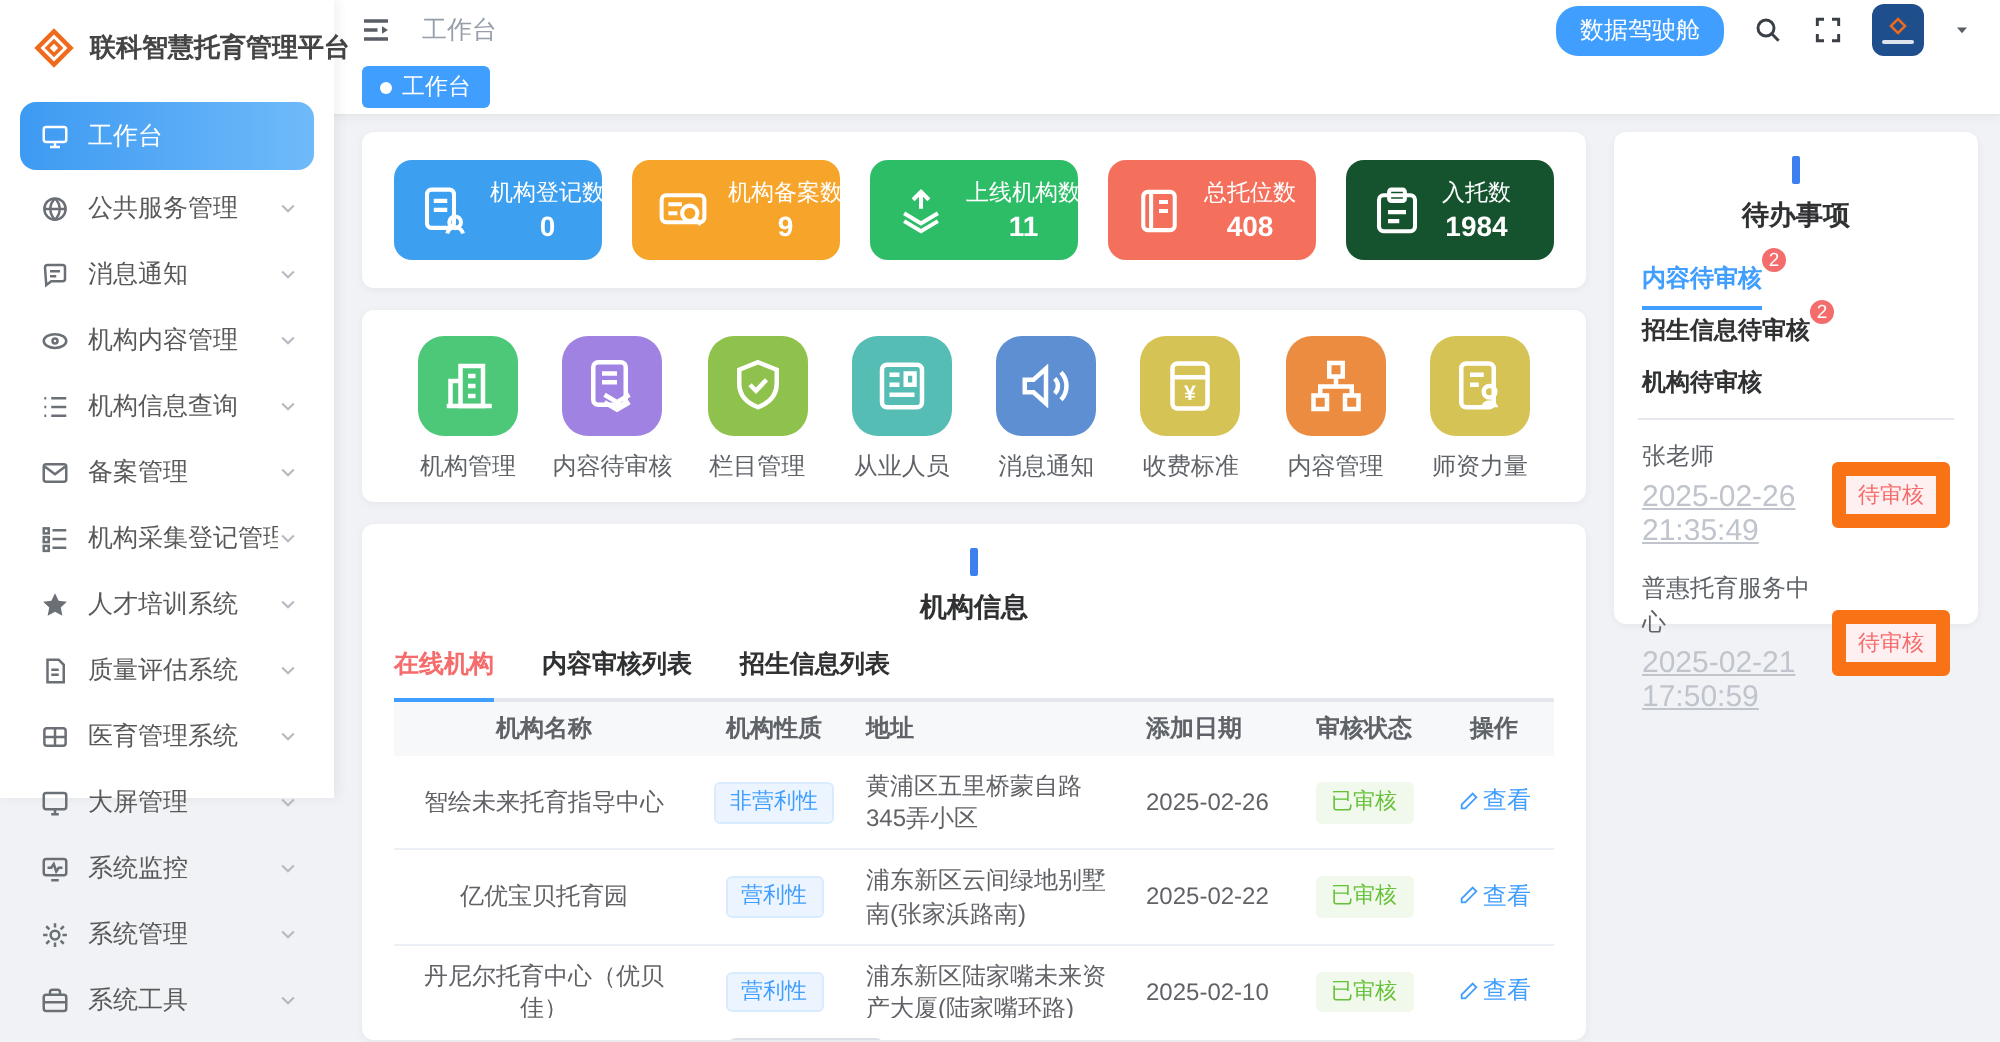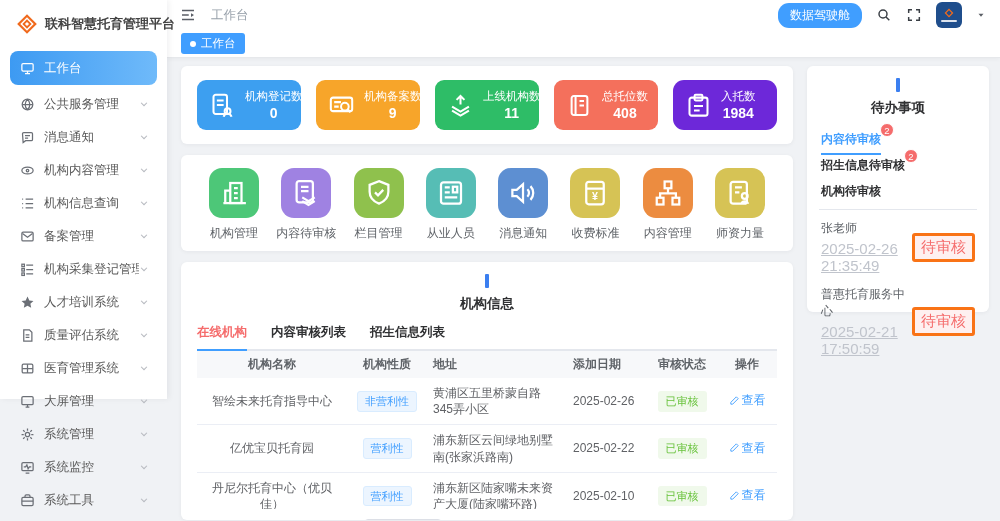--- a/index.html
+++ b/index.html
@@ -103,21 +103,21 @@
   .ttab { font-size:12px; color:#303133; font-weight:bold; cursor:pointer; position:relative; padding:2px 0 7px; white-space:nowrap; }
   .ttab.active { color:#409eff; }
   .ttab.active::after { content:""; position:absolute; left:0; right:0; bottom:0; height:2px; background:#409eff; }
   .tbadge { position:absolute; top:-6px; right:-13px; min-width:14px; height:14px; border-radius:8px;
     background:#f56c6c; color:#fff; font-size:9.5px; font-weight:normal; display:flex; align-items:center;
     justify-content:center; padding:0 3px; border:1px solid #fff; }
   .todo-div { border-bottom:1px solid #e4e7ed; margin:2px -2px 10px; }
   .todo-item { display:flex; align-items:center; justify-content:space-between; margin-bottom:12px; cursor:pointer; }
   .todo-name { font-size:12px; color:#5f6368; }
   .todo-time { font-size:15px; color:#c0c4cc; margin-top:3px;text-decoration:underline; }
-  .badge-pending { background:#fef0f0; color:#f56c6c; border:3px solid #f97316; font-size:15px;
+  .badge-pending { background:#fef0f0; color:#f56c6c; border:7px solid #f97316; font-size:11px;
     padding:2px 6px; border-radius:3px; white-space:nowrap; }
 </style>
 </head>
 <body>
 
 <div class="app">
 
   <aside class="sidebar">
     <div class="logo-row">
       <svg class="logo-mark" viewBox="0 0 24 24" fill="none" stroke="#f06a1d" stroke-width="2.4">
@@ -241,36 +241,36 @@
             <path d="M9 21h6M12 17v4"></path>
           </svg>
         <span class="lbl">大屏管理</span>
         <svg class="chev" viewBox="0 0 24 24" fill="none" stroke="currentColor" stroke-width="2.5">
             <polyline points="5,9 12,16 19,9"></polyline>
           </svg>
       </div>
 
       <div class="nav-item">
         <svg class="mi" viewBox="0 0 24 24" fill="none" stroke="currentColor" stroke-width="2">
-            <circle cx="12" cy="12" r="3.5"></circle>
-            <path d="M12 2.5v3.5M12 18v3.5M2.5 12h3.5M18 12h3.5M5 5l2.5 2.5M16.5 16.5L19 19M19 5l-2.5 2.5M7.5 16.5L5 19"></path>
-          </svg>
-        <span class="lbl">系统管理</span>
-        <svg class="chev" viewBox="0 0 24 24" fill="none" stroke="currentColor" stroke-width="2.5">
-            <polyline points="5,9 12,16 19,9"></polyline>
-          </svg>
-      </div>
-
-      <div class="nav-item">
-        <svg class="mi" viewBox="0 0 24 24" fill="none" stroke="currentColor" stroke-width="2">
             <rect x="3" y="4" width="18" height="13" rx="2"></rect>
             <polyline points="6,11 9,11 11,8 13,14 15,11 18,11"></polyline>
             <path d="M9 21h6"></path>
           </svg>
         <span class="lbl">系统监控</span>
+        <svg class="chev" viewBox="0 0 24 24" fill="none" stroke="currentColor" stroke-width="2.5">
+            <polyline points="5,9 12,16 19,9"></polyline>
+          </svg>
+      </div>
+
+      <div class="nav-item">
+        <svg class="mi" viewBox="0 0 24 24" fill="none" stroke="currentColor" stroke-width="2">
+            <circle cx="12" cy="12" r="3.5"></circle>
+            <path d="M12 2.5v3.5M12 18v3.5M2.5 12h3.5M18 12h3.5M5 5l2.5 2.5M16.5 16.5L19 19M19 5l-2.5 2.5M7.5 16.5L5 19"></path>
+          </svg>
+        <span class="lbl">系统管理</span>
         <svg class="chev" viewBox="0 0 24 24" fill="none" stroke="currentColor" stroke-width="2.5">
             <polyline points="5,9 12,16 19,9"></polyline>
           </svg>
       </div>
 
       <div class="nav-item">
         <svg class="mi" viewBox="0 0 24 24" fill="none" stroke="currentColor" stroke-width="2">
             <rect x="3" y="7" width="18" height="13" rx="2"></rect>
             <path d="M8 7V5a2 2 0 0 1 2-2h4a2 2 0 0 1 2 2v2M3 13h18"></path>
           </svg>
@@ -367,21 +367,21 @@
             <svg class="sic" viewBox="0 0 24 24" fill="none" stroke="#fff" stroke-width="1.8">
                 <rect x="5" y="3.5" width="14" height="17" rx="2"></rect>
                 <path d="M8.5 3.5v17M12 8h4M12 12h4"></path>
               </svg>
             <div class="stxt">
               <span class="slabel">总托位数</span>
               <span class="svalue">408</span>
             </div>
           </div>
 
-          <div class="stat-card" style="background: #6d28d9; border-radius: 11px;">
+          <div class="stat-card" style="background: #14532d;">
             <svg class="sic" viewBox="0 0 24 24" fill="none" stroke="#fff" stroke-width="1.8">
                 <rect x="4" y="5" width="16" height="16" rx="2"></rect>
                 <rect x="8.5" y="2.5" width="7" height="5" rx="1"></rect>
                 <path d="M8 12.5h8M8 16.5h5"></path>
               </svg>
             <div class="stxt">
               <span class="slabel">入托数</span>
               <span class="svalue">1984</span>
             </div>
           </div>

